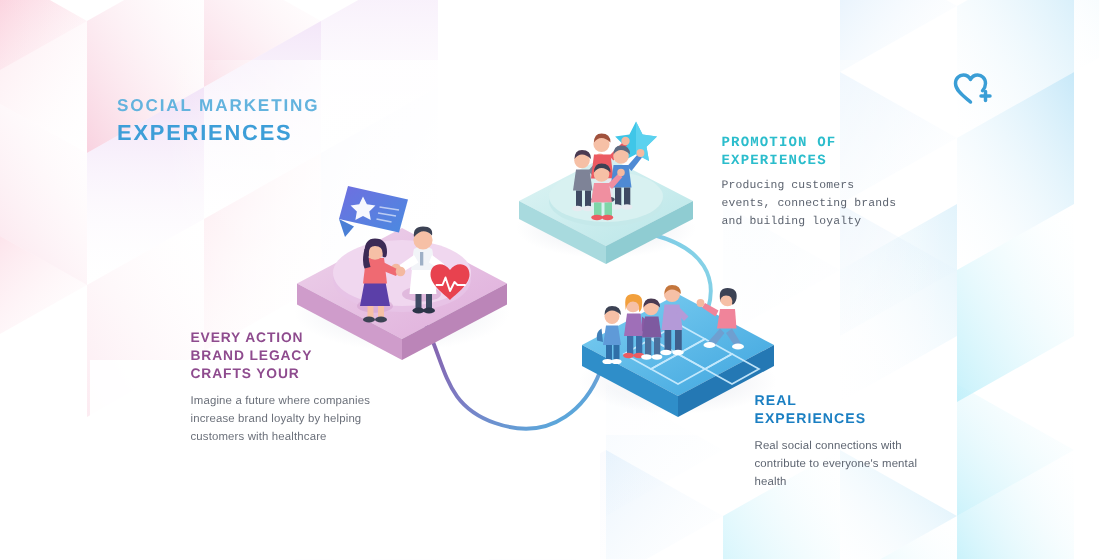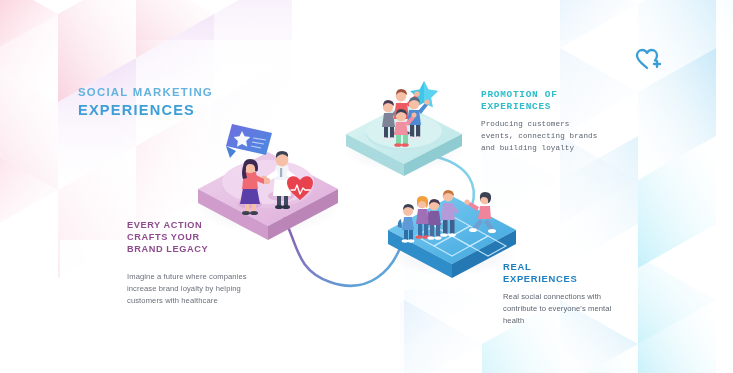--- a/index.html
+++ b/index.html
@@ -24,39 +24,39 @@
     text-transform:uppercase;
   }
   .body-txt {
     font-size:7.6px;
     line-height:1.55;
     color:#5d6470;
     letter-spacing:0.1px;
   }
 
   
-  #main-title { left:78px; top:64px; width:180px;margin-top:21px; }
+  #main-title { left:78px; top:64px; width:180px; }
   #main-title .l1, #main-title .l2 {
     font-size:11.4px; font-weight:bold; letter-spacing:1.25px;
     color:#63b3de; line-height:1.36; text-transform:uppercase;
   }
   #main-title .l3 {
     font-size:14.6px; font-weight:bold; letter-spacing:1.2px;
     color:#3d9ed8; line-height:1.3; text-transform:uppercase;
   }
 
   
   #promo-block { left:481px; top:89px; width:160px;font-family:Liberation Mono, monospace; }
   #promo-block .hdr { font-size:9.4px; color:#2bbdcc; letter-spacing:0.75px; }
   #promo-block .body-txt { margin-top:6px; width:125px; }
 
   
   #legacy-block { left:127px; top:220px; width:150px; }
   #legacy-block .hdr { font-size:9.2px; color:#8e4b8e; letter-spacing:0.6px; }
-  #legacy-block .body-txt { margin-top:16px; width:125px; color:#6a6f79; }
+  #legacy-block .body-txt { margin-top:6px; width:125px; color:#6a6f79; }
 
   
   #real-block { left:503px; top:261px; width:170px; }
   #real-block .hdr { font-size:9.4px; color:#1b7fc2; letter-spacing:0.7px; }
   #real-block .body-txt { margin-top:6px; width:128px; }
 
   
   #logo { position:absolute; left:633px; top:46px; width:30px; height:26px; }
 
   .scene { position:absolute; inset:0; pointer-events:none; }
@@ -404,22 +404,22 @@
     <div class="hdr">
       <div>PROMOTION OF</div>
       <div>EXPERIENCES</div>
     </div>
     <div class="body-txt">Producing customers events, connecting brands and building loyalty</div>
   </div>
 
   <div class="txt-block" id="legacy-block">
     <div class="hdr">
       <div>EVERY ACTION</div>
+      <div>BRAND LEGACY</div>
       <div>CRAFTS YOUR</div>
-      <div>BRAND LEGACY</div>
     </div>
     <div class="body-txt">Imagine a future where companies increase brand loyalty by helping customers with healthcare</div>
   </div>
 
   <div class="txt-block" id="real-block">
     <div class="hdr">
       <div>REAL</div>
       <div>EXPERIENCES</div>
     </div>
     <div class="body-txt">Real social connections with contribute to everyone's mental health</div>

